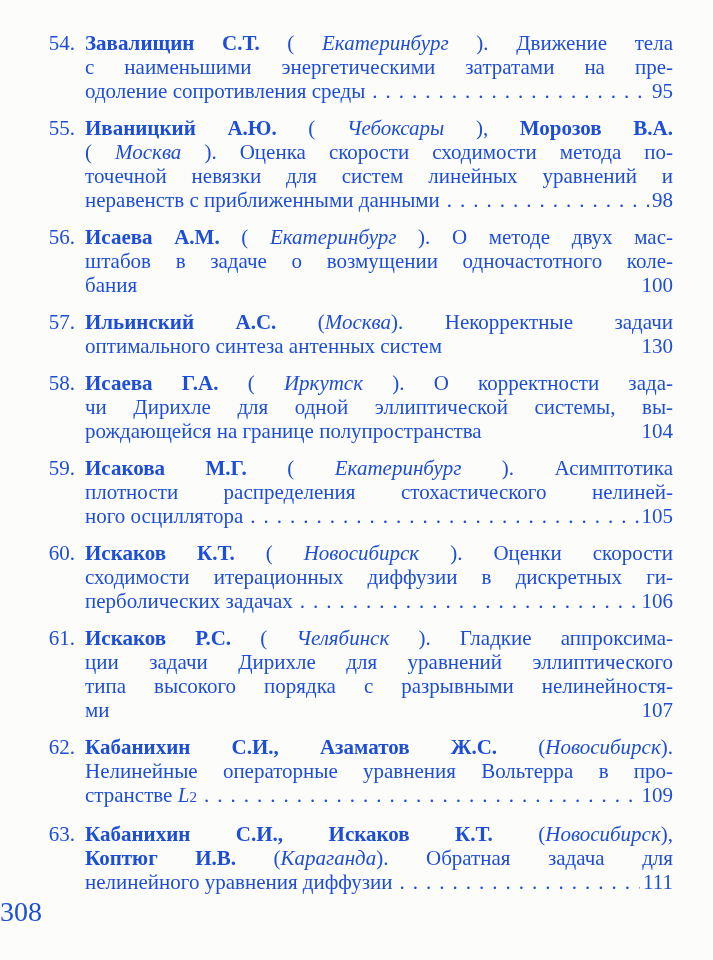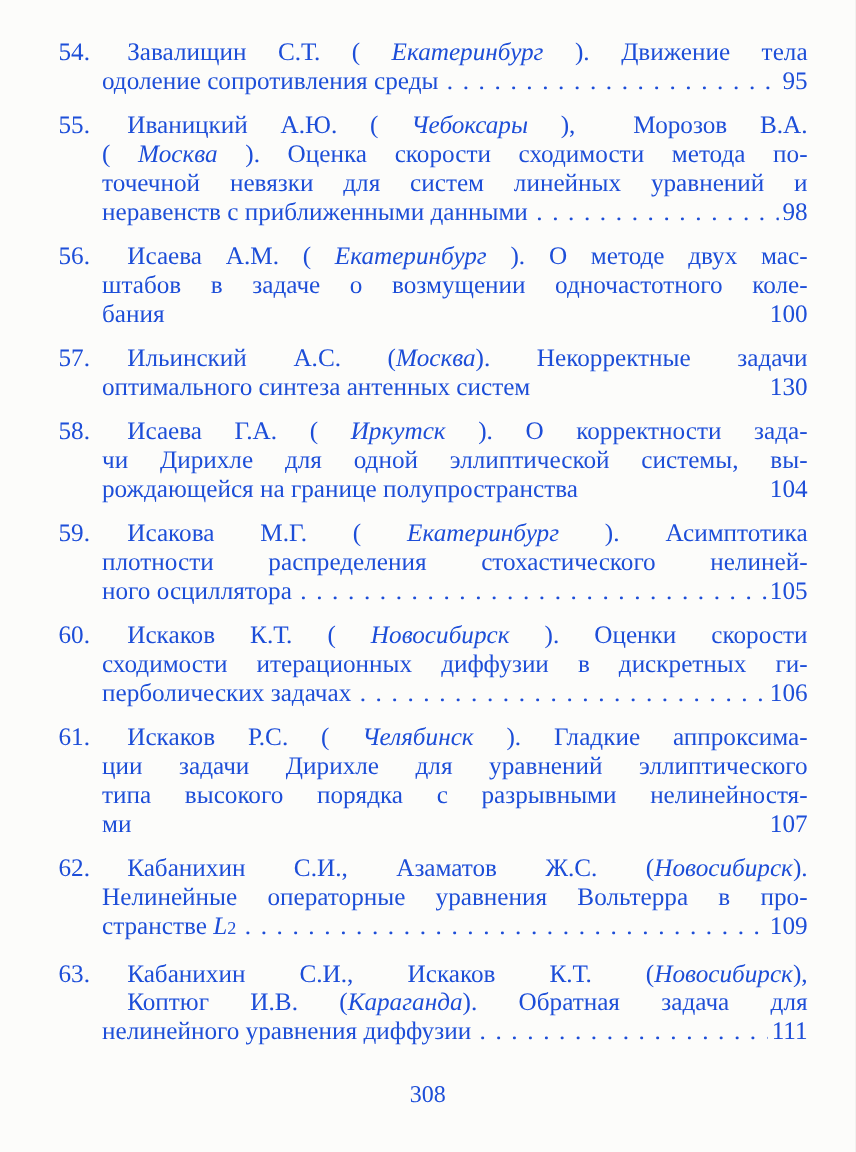--- a/index.html
+++ b/index.html
@@ -61,44 +61,44 @@
     min-width: 0;
   }
   .fill-dots {
     letter-spacing: 8px;
     padding-left: 7px;
   }
   .pagenum {
     flex: 0 0 auto;
     margin-left: 3px;
   }
-  .seg-b { font-weight: normal; margin-left: 21px; }
+  .seg-b { font-weight: bold; }
   .seg-i { font-style: italic; }
   .seg-sub {
     font-size: 0.72em;
     vertical-align: -0.22em;
   }
   .footer {
     position: absolute;
     left: 0;
     right: 0;
     top: 900px;
-    text-align: center;
-    font-size: 20px;
+    font-size: 28px;
   }
 </style>
 </head>
 <body>
 
 <div class="page">
   <div class="toc">
       <div class="entry">
         <span class="num">54.</span>
         <div class="body">
           <div class="line"><span class="seg seg-b">Завалищин С.Т.</span><span class="seg seg-n"> ( </span><span class="seg seg-i">Екатеринбург</span><span class="seg seg-n"> ). Движение тела</span></div>
+          <div class="line"><span class="seg seg-n">с наименьшими энергетическими затратами на пре-</span></div>
           <div class="line line-end">
             <span class="seg seg-n">одоление сопротивления среды</span>
             <span class="fill fill-dots">..........................................................................</span>
             <span class="pagenum">95</span>
           </div>
         </div>
       </div>
       <div class="entry">
         <span class="num">55.</span>
         <div class="body">

